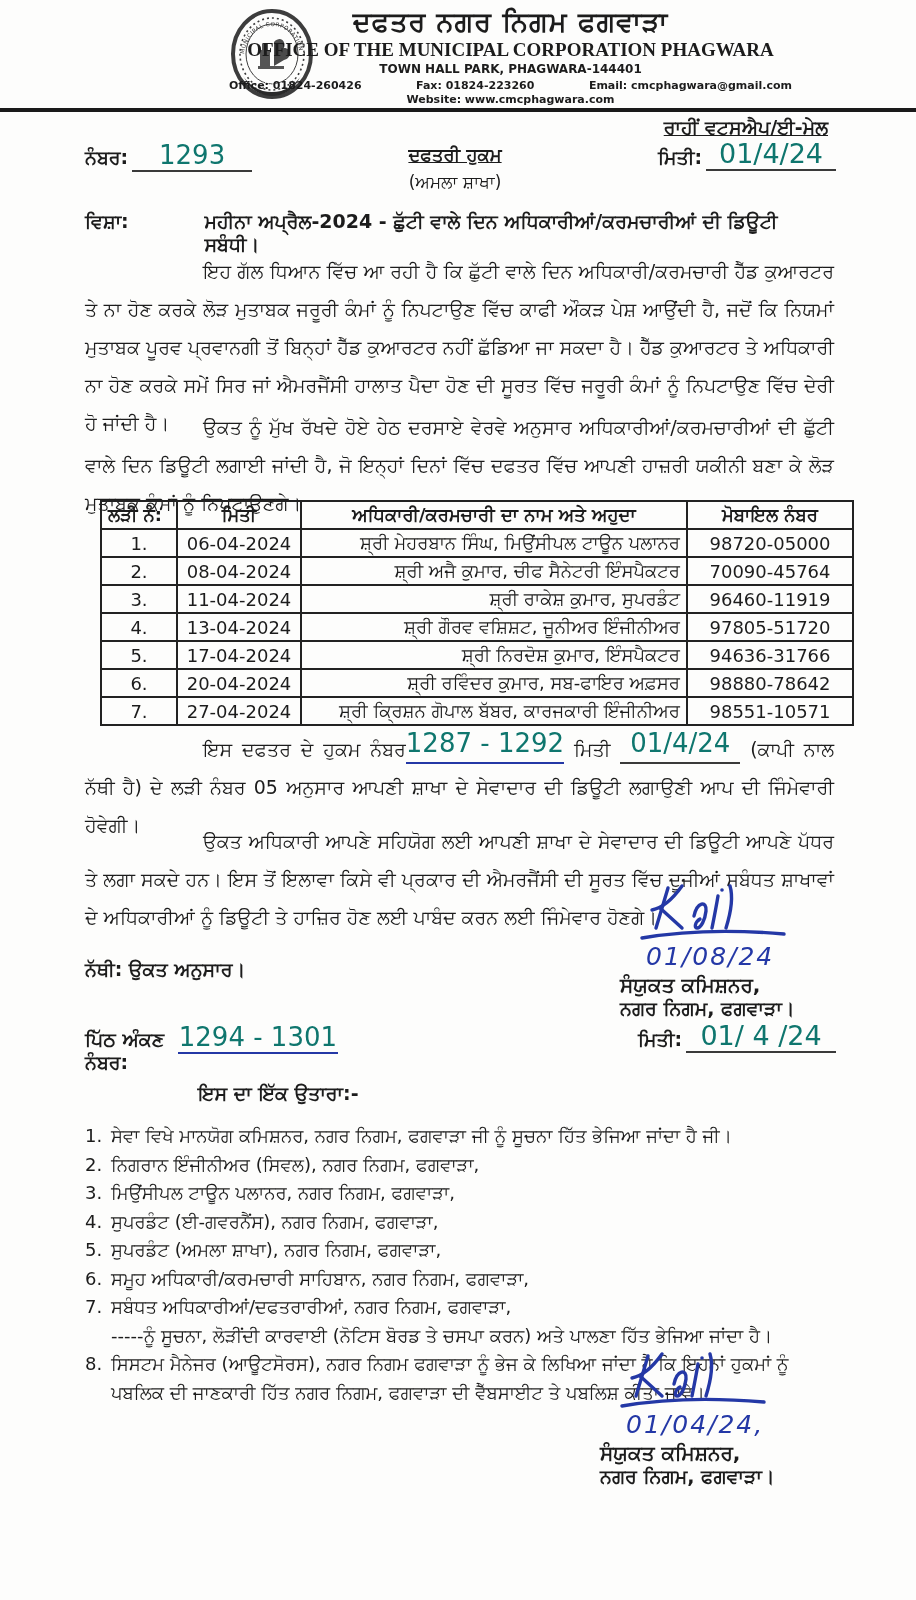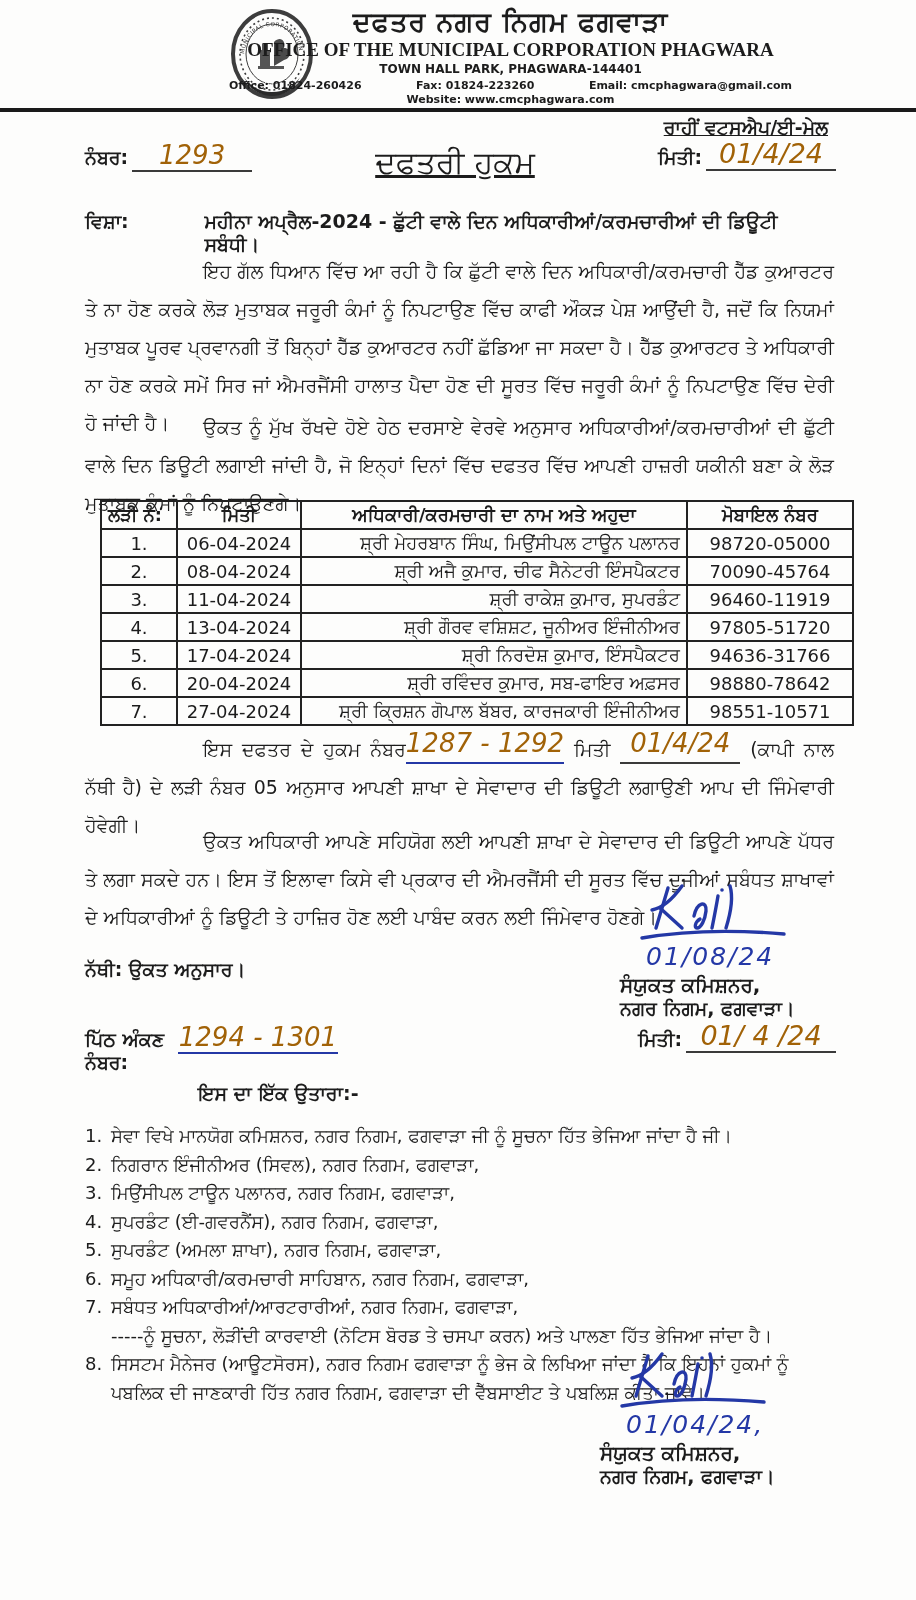--- a/index.html
+++ b/index.html
@@ -15,25 +15,25 @@
   .lh-title-pa{font-size:27px;font-weight:bold;letter-spacing:1px;}
   .lh-title-en{font-size:19px;font-weight:bold;font-family:"Liberation Serif","DejaVu Serif",serif;margin-top:1px;}
   .lh-addr{font-size:12px;font-weight:bold;margin-top:1px;}
   .lh-contact{display:flex;justify-content:space-between;font-size:11px;font-weight:bold;margin-top:3px;padding:0 4px;align-items:flex-end;}
   .lh-web{font-size:11px;font-weight:bold;margin-top:1px;}
   .lh-rule{position:absolute;left:0;right:0;top:108px;height:4px;background:#1a1a1a;}
   
   .via-line{position:absolute;right:88px;top:116px;font-size:19px;font-weight:bold;text-decoration:underline;}
   .meta-row{position:absolute;left:85px;right:80px;top:146px;display:flex;align-items:flex-start;}
   .lbl{font-size:19px;font-weight:bold;}
-  .hand{color:#a16207;font-style:italic;font-family:"DejaVu Sans",sans-serif;}
+  .hand{color:#0f766e;font-family:"DejaVu Sans",sans-serif;}
   .blank{display:inline-block;border-bottom:2px solid #3a3a3a;text-align:center;}
   .num-blank{min-width:120px;font-size:26px;margin-left:4px;transform:translateY(-6px);}
   .order-title-wrap{flex:1;text-align:center;margin-top:-2px;}
-  .order-title{font-size:31px;font-weight:normal;text-decoration:underline;}
+  .order-title{font-size:18px;font-weight:bold;text-decoration:underline;}
   .order-sub{font-size:17px;margin-top:6px;}
   .date-blank{min-width:130px;font-size:27px;margin-left:4px;transform:translateY(-8px);}
   
   .subject{position:absolute;left:85px;right:80px;top:210px;display:flex;font-size:19px;}
   .subject .lbl{width:120px;}
   .subject .txt{font-weight:bold;}
   
   .para{position:absolute;left:85px;right:82px;font-size:19px;line-height:38px;text-align:justify;text-indent:118px;}
   .p1{top:252px;}
   .p2{top:408px;}
@@ -107,20 +107,21 @@
   </div>
   <div class="lh-rule"></div>
 
   <div class="via-line">ਰਾਹੀਂ ਵਟਸਐਪ/ਈ-ਮੇਲ</div>
 
   <div class="meta-row">
     <span class="lbl">ਨੰਬਰ:</span>
     <span class="blank num-blank hand">1293</span>
     <div class="order-title-wrap">
       <div class="order-title">ਦਫਤਰੀ ਹੁਕਮ</div>
+      <div class="order-sub">(ਅਮਲਾ ਸ਼ਾਖਾ)</div>
     </div>
     <span class="lbl">ਮਿਤੀ:</span>
     <span class="blank date-blank hand">01/4/24</span>
   </div>
 
   <div class="subject">
     <span class="lbl">ਵਿਸ਼ਾ:</span>
     <span class="txt">ਮਹੀਨਾ ਅਪ੍ਰੈਲ-2024 - ਛੁੱਟੀ ਵਾਲੇ ਦਿਨ ਅਧਿਕਾਰੀਆਂ/ਕਰਮਚਾਰੀਆਂ ਦੀ ਡਿਊਟੀ ਸਬੰਧੀ।</span>
   </div>
 
@@ -242,21 +243,21 @@
     <div class="copy-item">
         <span class="n">5.</span>
         <span class="t">ਸੁਪਰਡੰਟ (ਅਮਲਾ ਸ਼ਾਖਾ), ਨਗਰ ਨਿਗਮ, ਫਗਵਾੜਾ,</span>
       </div>
     <div class="copy-item">
         <span class="n">6.</span>
         <span class="t">ਸਮੂਹ ਅਧਿਕਾਰੀ/ਕਰਮਚਾਰੀ ਸਾਹਿਬਾਨ, ਨਗਰ ਨਿਗਮ, ਫਗਵਾੜਾ,</span>
       </div>
     <div class="copy-item">
         <span class="n">7.</span>
-        <span class="t">ਸਬੰਧਤ ਅਧਿਕਾਰੀਆਂ/ਆਰਟਰਾਰੀਆਂ, ਨਗਰ ਨਿਗਮ, ਫਗਵਾੜਾ,</span>
+        <span class="t">ਸਬੰਧਤ ਅਧਿਕਾਰੀਆਂ/ਦਫਤਰਾਰੀਆਂ, ਨਗਰ ਨਿਗਮ, ਫਗਵਾੜਾ,</span>
       </div>
     <div class="copy-item">
         <span class="n"></span>
         <span class="t">-----ਨੂੰ ਸੂਚਨਾ, ਲੋੜੀਂਦੀ ਕਾਰਵਾਈ (ਨੋਟਿਸ ਬੋਰਡ ਤੇ ਚਸਪਾ ਕਰਨ) ਅਤੇ ਪਾਲਣਾ ਹਿੱਤ ਭੇਜਿਆ ਜਾਂਦਾ ਹੈ।</span>
       </div>
     <div class="copy-item">
         <span class="n">8.</span>
         <span class="t">ਸਿਸਟਮ ਮੈਨੇਜਰ (ਆਊਟਸੋਰਸ), ਨਗਰ ਨਿਗਮ ਫਗਵਾੜਾ ਨੂੰ ਭੇਜ ਕੇ ਲਿਖਿਆ ਜਾਂਦਾ ਹੈ ਕਿ ਇਹਨਾਂ ਹੁਕਮਾਂ ਨੂੰ ਪਬਲਿਕ ਦੀ ਜਾਣਕਾਰੀ ਹਿੱਤ ਨਗਰ ਨਿਗਮ, ਫਗਵਾੜਾ ਦੀ ਵੈੱਬਸਾਈਟ ਤੇ ਪਬਲਿਸ਼ ਕੀਤਾ ਜਾਵੇ।</span>
       </div>
   </div>

